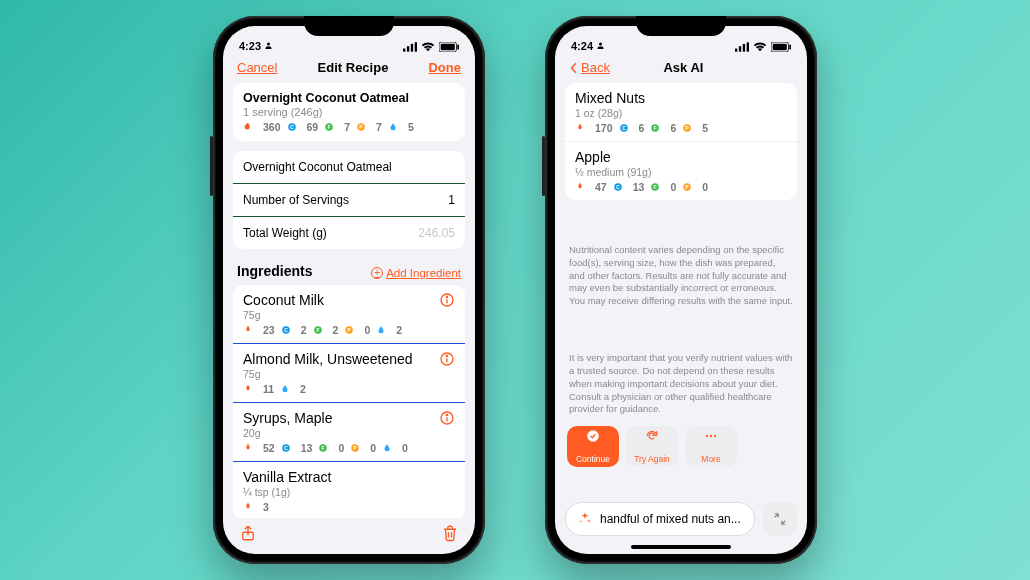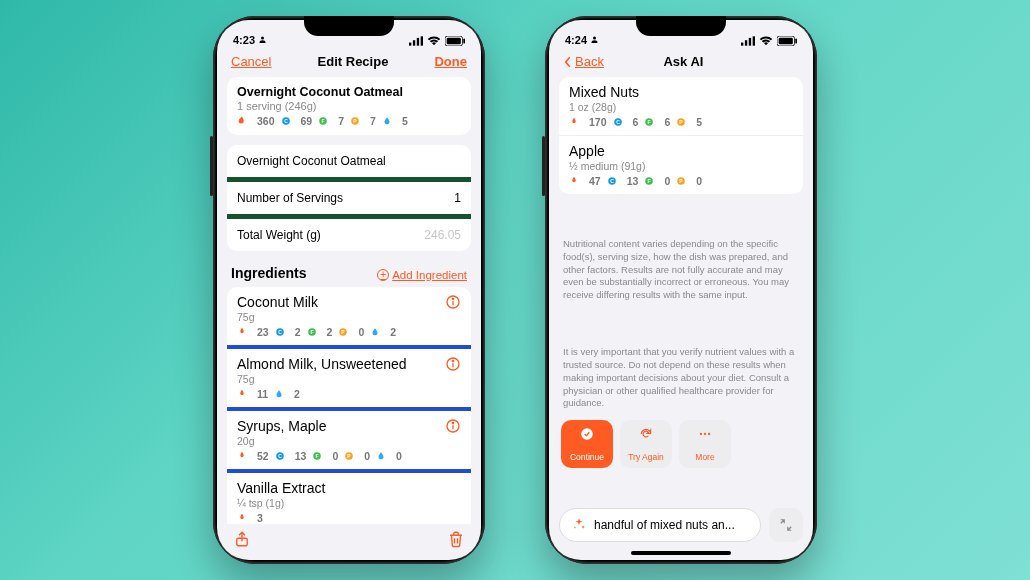--- a/index.html
+++ b/index.html
@@ -13,21 +13,21 @@
     align-items: center;
     gap: 60px;
     font-family: -apple-system, BlinkMacSystemFont, "Segoe UI", Helvetica, Arial, sans-serif;
     overflow: hidden;
   }
   .phone {
     width: 272px;
     height: 548px;
     background: #000;
     border-radius: 42px;
-    padding: 4px;
+    padding: 10px;
     box-shadow: 0 20px 40px rgba(0,0,0,.3), inset 0 0 2px 2px #333;
     position: relative;
   }
   .phone::before { 
     content:"";
     position:absolute; left:-3px; top:120px; width:3px; height:60px; background:#222; border-radius:2px;
   }
   .screen {
     width: 100%;
     height: 100%;
@@ -85,49 +85,49 @@
   .card-pad { padding: 8px 10px; }
   .recipe-name { font-weight:600; font-size:12.5px; color:#000; }
   .subtle { color:#8a8a8e; font-size:11px; margin-top:1px; }
   .nutri-row { display:flex; gap:6px; margin-top:3px; flex-wrap:wrap; align-items:center;}
   .nutri { display:flex; align-items:center; gap:10px; font-size:10.5px; font-weight:600; color:#555;}
   .nutri .dot { width:10px; height:10px; border-radius:50%; display:flex; align-items:center; justify-content:center;}
   .nutri .dot svg { width:10px; height:10px; }
   .n-cal .dot{ color:#ff5b22;} .n-c .dot{color:#1299e6;} .n-f .dot{color:#3cc04b;} .n-p .dot{color:#ff9f1a;} .n-w .dot{color:#2aa8ff;}
   .nutri .val { color:#777; font-size:10.5px; }
 
-  .row { display:flex; justify-content:space-between; align-items:center; padding:9px 10px; border-top:5px solid #14532d; font-size:12px; color:#000;}
+  .row { display:flex; justify-content:space-between; align-items:center; padding:9px 10px; border-top:1px solid #14532d; font-size:12px; color:#000;}
   .row:first-child { border-top:none; }
   .row .rval { color:#000; }
   .row .rval.muted { color:#c8c8cc; }
 
   .section-h { display:flex; justify-content:space-between; align-items:baseline; padding: 4px 4px 6px; }
   .section-h h2 { font-size:14px; font-weight:700; color:#000;}
   .add-link { color:#ff5b22; font-size:11.5px; text-decoration:underline; display:flex; align-items:center; gap:3px;}
   .add-link .plus { width:12px;height:12px;border:1.4px solid #ff5b22;border-radius:50%; display:inline-flex; align-items:center; justify-content:center; font-size:10px; line-height:1;}
 
-  .ing { padding:7px 10px; border-top:4px solid #1d4ed8; display:flex; justify-content:space-between; align-items:flex-start; gap:8px;}
+  .ing { padding:7px 10px; border-top:1px solid #1d4ed8; display:flex; justify-content:space-between; align-items:flex-start; gap:8px;}
   .ing:first-child{border-top:none;}
   .ing-left { flex:1; }
   .ing-name { font-weight:400; font-size:14px; color:#000;}
   .ing-amt { color:#8a8a8e; font-size:10.5px; margin-top:1px;}
   .info-icon { color:#ff5b22; }
   .info-icon svg { width:16px; height:16px; }
 
   .bottom-bar {
     display:flex; justify-content:space-between; align-items:center;
     padding: 6px 16px 8px;
   }
   .bb-icon { color:#ff5b22; }
   .bb-icon svg { width:18px; height:18px; }
 
   
   .disclaimer { color:#8a8a8e; font-size:9.5px; line-height:1.35; padding: 0 4px; margin-bottom:10px;margin-top:44px;}
   .btn-row { display:flex; gap:7px; padding:0 2px;}
-  .abtn { flex:0 0 auto; width:52px; height:48px; border-radius:10px; background:#ededf0; display:flex; flex-direction:column; align-items:center; justify-content:center; gap:11px; font-size:8.5px; color:#ff5b22; }
+  .abtn { flex:0 0 auto; width:52px; height:41px; border-radius:10px; background:#ededf0; display:flex; flex-direction:column; align-items:center; justify-content:center; gap:11px; font-size:8.5px; color:#ff5b22; }
   .abtn.primary { background:#ff5b22; color:#fff; }
   .abtn svg { width:14px; height:14px; }
   .abtn.primary svg { width:14px; height:14px; }
 
   .search-wrap { padding: 0 10px 6px; display:flex; gap:8px; align-items:center;}
   .search-pill { flex:1; background:#fff; border:1px solid #ddd; border-radius:20px; height:34px; display:flex; align-items:center; gap:8px; padding:0 12px; font-size:12px; color:#000;}
   .sparkle { color:#ff5b22; }
   .sq-btn { width:34px; height:34px; border-radius:10px; background:#ededf0; display:flex; align-items:center; justify-content:center; color:#888;}
   .home-ind { width:100px; height:4px; background:#000; border-radius:3px; margin:3px auto 5px; }
 

